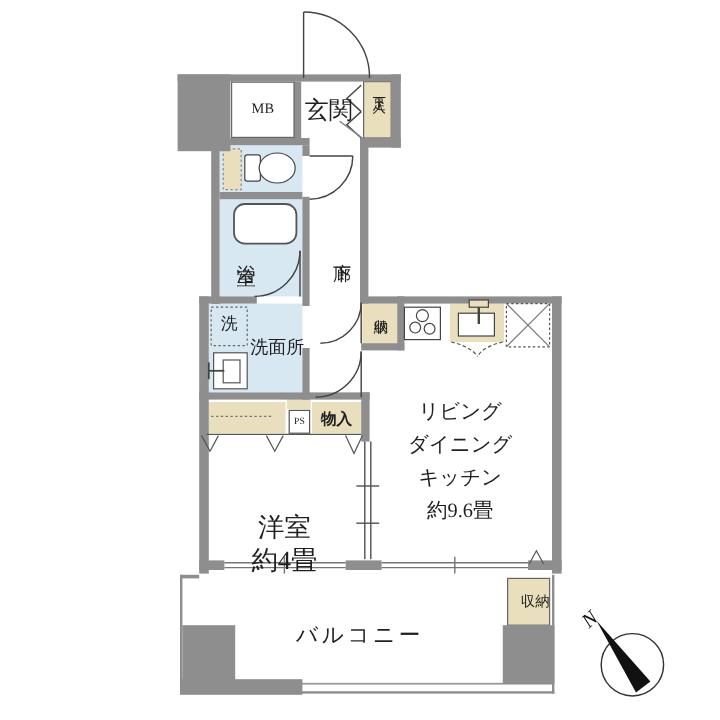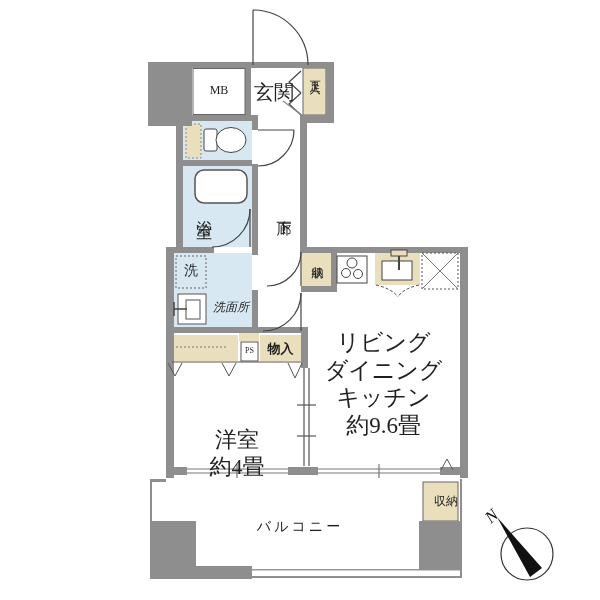--- a/index.html
+++ b/index.html
@@ -142,34 +142,34 @@
     <polygon points="497,517 530,577 542,568" fill="#111"></polygon>
     <text x="484" y="522" font-size="17" font-style="italic" fill="#111" transform="rotate(-42 490 514)">N</text>
   </g>
 </svg>
 
   <div class="lbl center" style="left:193px;top:83px;width:52px;font-size:12px;">MB</div>
   <div class="lbl center" style="left:248px;top:80px;width:52px;font-size:20px;">玄関</div>
   <div class="lbl vert" style="left:308px;top:72px;font-size:11px;letter-spacing:1px;">下足入</div>
   <div class="lbl vert" style="left:195px;top:208px;font-size:16px;letter-spacing:2px;">浴室</div>
   <div class="lbl center" style="left:176px;top:263px;width:30px;font-size:14px;">洗</div>
-  <div class="lbl center" style="left:206px;top:300px;width:50px;font-size:12px;font-style:italic;">洗面所</div>
+  <div class="lbl center" style="left:206px;top:281px;width:50px;font-size:15px;">洗面所</div>
   <div class="lbl vert" style="left:275px;top:208px;font-size:15px;letter-spacing:2px;">廊下</div>
   <div class="lbl vert" style="left:310px;top:257px;font-size:12px;">収納</div>
   <div class="lbl center" style="left:241px;top:346px;width:17px;font-size:8px;">PS</div>
   <div class="lbl center" style="left:260px;top:341px;width:41px;font-size:13px;font-weight:bold;">物入</div>
 
   <div class="lbl center" style="left:172px;top:384px;width:130px;font-size:22px;line-height:27px;margin-top:42px;">
     <div>洋室</div>
     <div>約4畳</div>
   </div>
 
-  <div class="lbl center" style="left:307px;top:329px;width:153px;font-size:23px;line-height:27.5px;">
+  <div class="lbl center" style="left:307px;top:329px;width:153px;font-size:17px;line-height:27.5px;">
     <div>リビング</div>
     <div>ダイニング</div>
     <div>キッチン</div>
     <div>約9.6畳</div>
   </div>
 
-  <div class="lbl center" style="left:160px;top:519px;width:280px;font-size:14px;letter-spacing:3px;">バルコニー</div>
+  <div class="lbl center" style="left:160px;top:519px;width:280px;font-size:18px;letter-spacing:3px;">バルコニー</div>
   <div class="lbl center" style="left:423px;top:494px;width:46px;font-size:12px;">収納</div>
 
 </div>
 
 </body></html>

